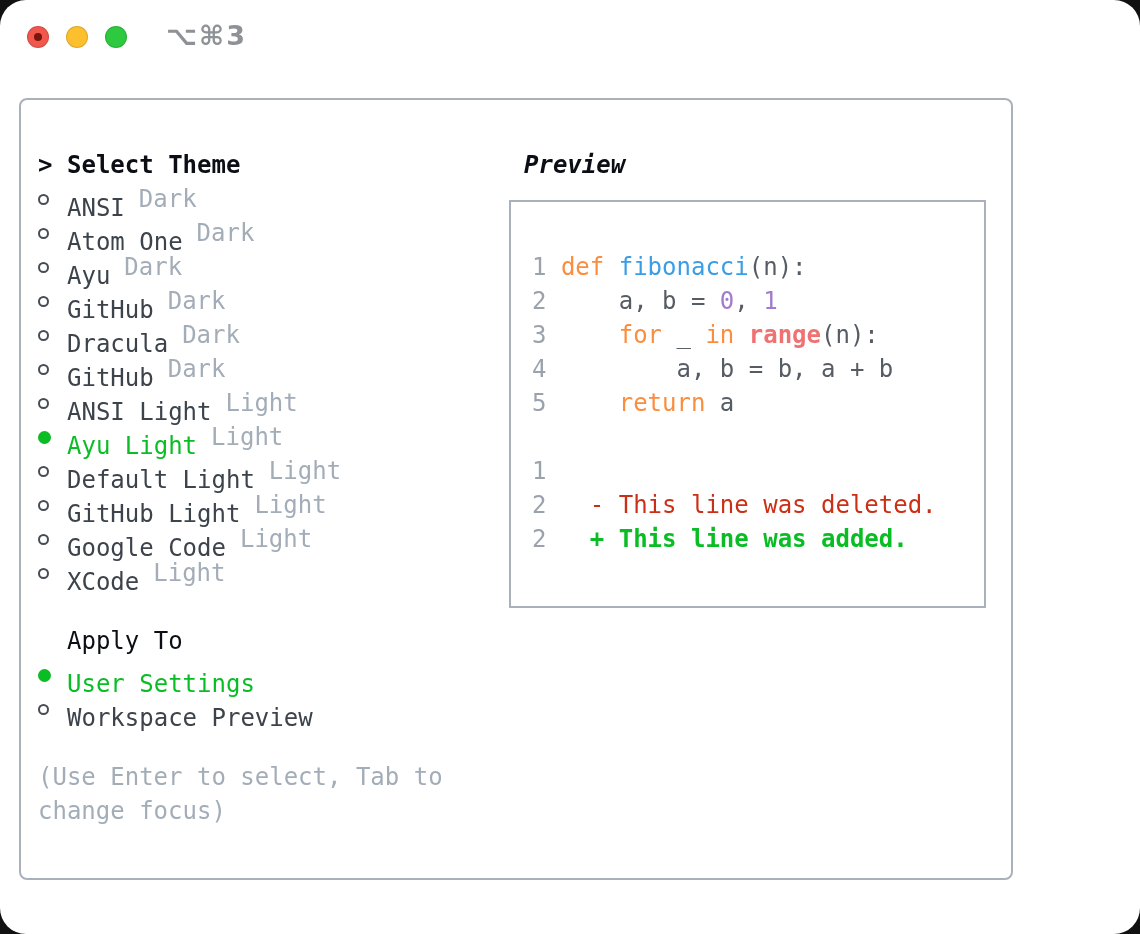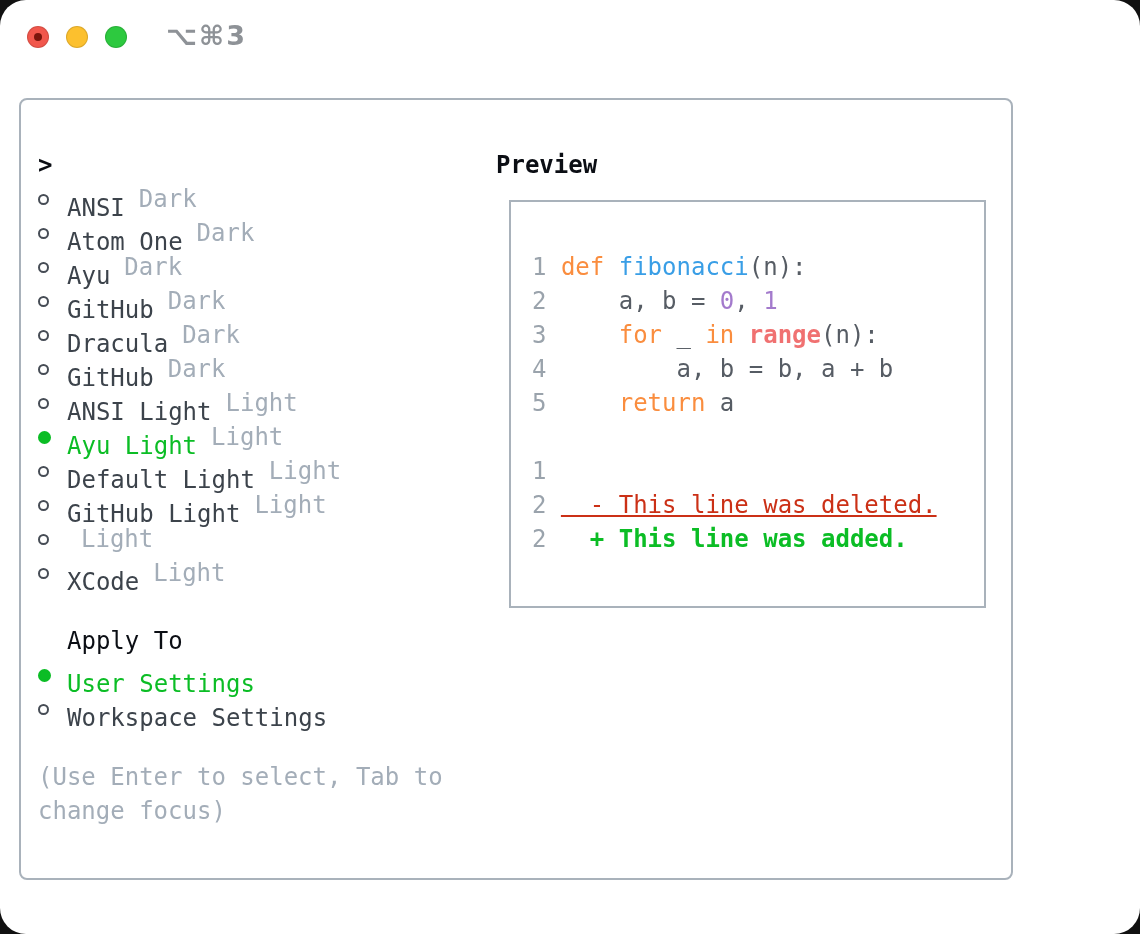--- a/index.html
+++ b/index.html
@@ -38,35 +38,35 @@
   .prompt{color:var(--c-black);font-weight:bold;}
   .hdr{color:var(--c-black);font-weight:bold;}
   .subhdr{color:var(--c-black);}
   .radio{width:11px;height:11px;border:2px solid var(--c-radio);border-radius:50%;}
   .radio.sel{width:13px;height:13px;background:var(--c-green);border-color:var(--c-green);}
   .t-name{color:var(--c-name);margin-top:17px;}
   .t-name.sel{color:var(--c-green);text-align:right;}
   .t-variant{color:var(--c-variant);margin-left:14px;}
   .hint{color:var(--c-variant);}
   
-  .preview-hdr{position:absolute;left:496px;top:148px;}
+  .preview-hdr{position:absolute;left:524px;top:148px;font-style:italic;}
   .preview-box{
     position:absolute;left:509px;top:200px;width:477px;height:408px;
     border:2px solid var(--c-border);background:#fff;
   }
   .code{position:absolute;left:21px;top:48px;}
   .code .row{white-space:pre;}
   .ln{display:inline-block;width:2ch;color:var(--c-ln);}
   .tok-fg{color:var(--c-fg);}
   .tok-kw{color:var(--c-kw);}
   .tok-fn{color:var(--c-fn);text-align:right;}
   .tok-call{color:var(--c-call);font-weight:bold;}
   .tok-const{color:var(--c-const);}
   .tok-ctx{color:var(--c-ctx);}
-  .tok-del{color:var(--c-del);text-decoration:underline;}
+  .tok-del{color:var(--c-del);}
   .tok-add{color:var(--c-add);font-weight:bold;}
 </style>
 </head>
 <body>
 
 <div class="window">
 
   <div class="titlebar">
     <div class="lights">
       <div class="light red">
@@ -76,43 +76,44 @@
       <div class="light green"></div>
     </div>
     <div class="win-title">⌥⌘3</div>
   </div>
 
   <div class="panel"></div>
 
   <div class="left-col mono" id="left-col">
     <div class="row">
       <span class="marker"><span class="prompt">&gt;</span></span>
+      <span class="hdr">Select Theme</span>
     </div>
     <div id="theme-list">
         <div class="row"><span class="marker"><span class="radio"></span></span><span class="t-name">ANSI</span><span class="t-variant">Dark</span></div>
         <div class="row"><span class="marker"><span class="radio"></span></span><span class="t-name">Atom One</span><span class="t-variant">Dark</span></div>
         <div class="row"><span class="marker"><span class="radio"></span></span><span class="t-name">Ayu</span><span class="t-variant">Dark</span></div>
         <div class="row"><span class="marker"><span class="radio"></span></span><span class="t-name">GitHub</span><span class="t-variant">Dark</span></div>
         <div class="row"><span class="marker"><span class="radio"></span></span><span class="t-name">Dracula</span><span class="t-variant">Dark</span></div>
         <div class="row"><span class="marker"><span class="radio"></span></span><span class="t-name">GitHub</span><span class="t-variant">Dark</span></div>
         <div class="row"><span class="marker"><span class="radio"></span></span><span class="t-name">ANSI Light</span><span class="t-variant">Light</span></div>
         <div class="row"><span class="marker"><span class="radio sel"></span></span><span class="t-name sel">Ayu Light</span><span class="t-variant">Light</span></div>
         <div class="row"><span class="marker"><span class="radio"></span></span><span class="t-name">Default Light</span><span class="t-variant">Light</span></div>
         <div class="row"><span class="marker"><span class="radio"></span></span><span class="t-name">GitHub Light</span><span class="t-variant">Light</span></div>
-        <div class="row"><span class="marker"><span class="radio"></span></span><span class="t-variant">Light</span></div>
+        <div class="row"><span class="marker"><span class="radio"></span></span><span class="t-name">Google Code</span><span class="t-variant">Light</span></div>
         <div class="row"><span class="marker"><span class="radio"></span></span><span class="t-name">XCode</span><span class="t-variant">Light</span></div>
       </div>
     <div class="row"></div>
     <div class="row">
       <span class="marker"></span>
       <span class="subhdr">Apply To</span>
     </div>
     <div id="apply-list">
         <div class="row"><span class="marker"><span class="radio sel"></span></span><span class="t-name sel">User Settings</span></div>
-        <div class="row"><span class="marker"><span class="radio"></span></span><span class="t-name">Workspace Settings</span></div>
+        <div class="row"><span class="marker"><span class="radio"></span></span><span class="t-name">Workspace Preview</span></div>
       </div>
     <div class="row"></div>
     <div id="hint-lines">
         <div class="row hint">(Use Enter to select, Tab to</div>
         <div class="row hint">change focus)</div>
       </div>
   </div>
 
   <div class="preview-hdr mono">
     <div class="row"><span class="hdr">Preview</span></div>

